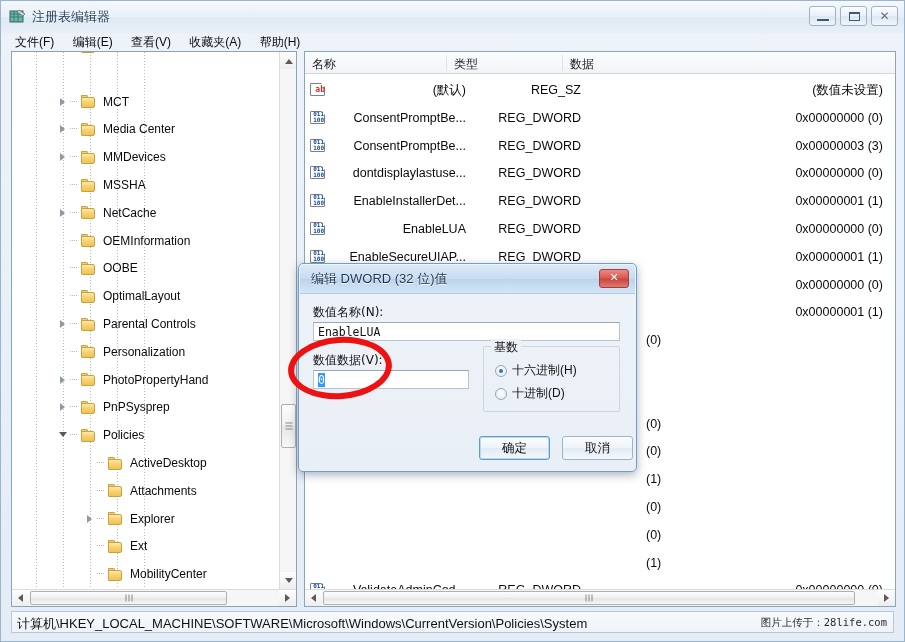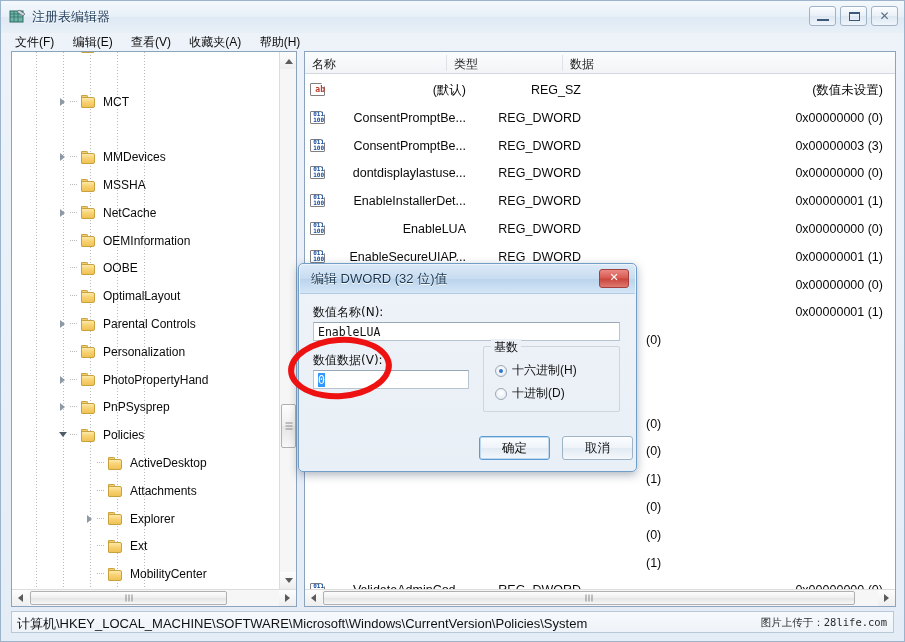--- a/index.html
+++ b/index.html
@@ -349,20 +349,31 @@
           <span class="tw">
             <i class="arrow-c"></i>
           </span>
           <span class="tdots"></span>
           <span class="folder">
             <i class="ft"></i>
             <i class="fb"></i>
           </span>
           <span class="tlabel">MCT</span>
         </div>
+        <div class="tnode" style="top: 67.4px; padding-left: 45px;">
+          <span class="tw">
+            <i class="arrow-c"></i>
+          </span>
+          <span class="tdots"></span>
+          <span class="folder">
+            <i class="ft"></i>
+            <i class="fb"></i>
+          </span>
+          <span class="tlabel">Media Center</span>
+        </div>
         <div class="tnode" style="top: 95.2px; padding-left: 45px;">
           <span class="tw">
             <i class="arrow-c"></i>
           </span>
           <span class="tdots"></span>
           <span class="folder">
             <i class="ft"></i>
             <i class="fb"></i>
           </span>
           <span class="tlabel">MMDevices</span>

